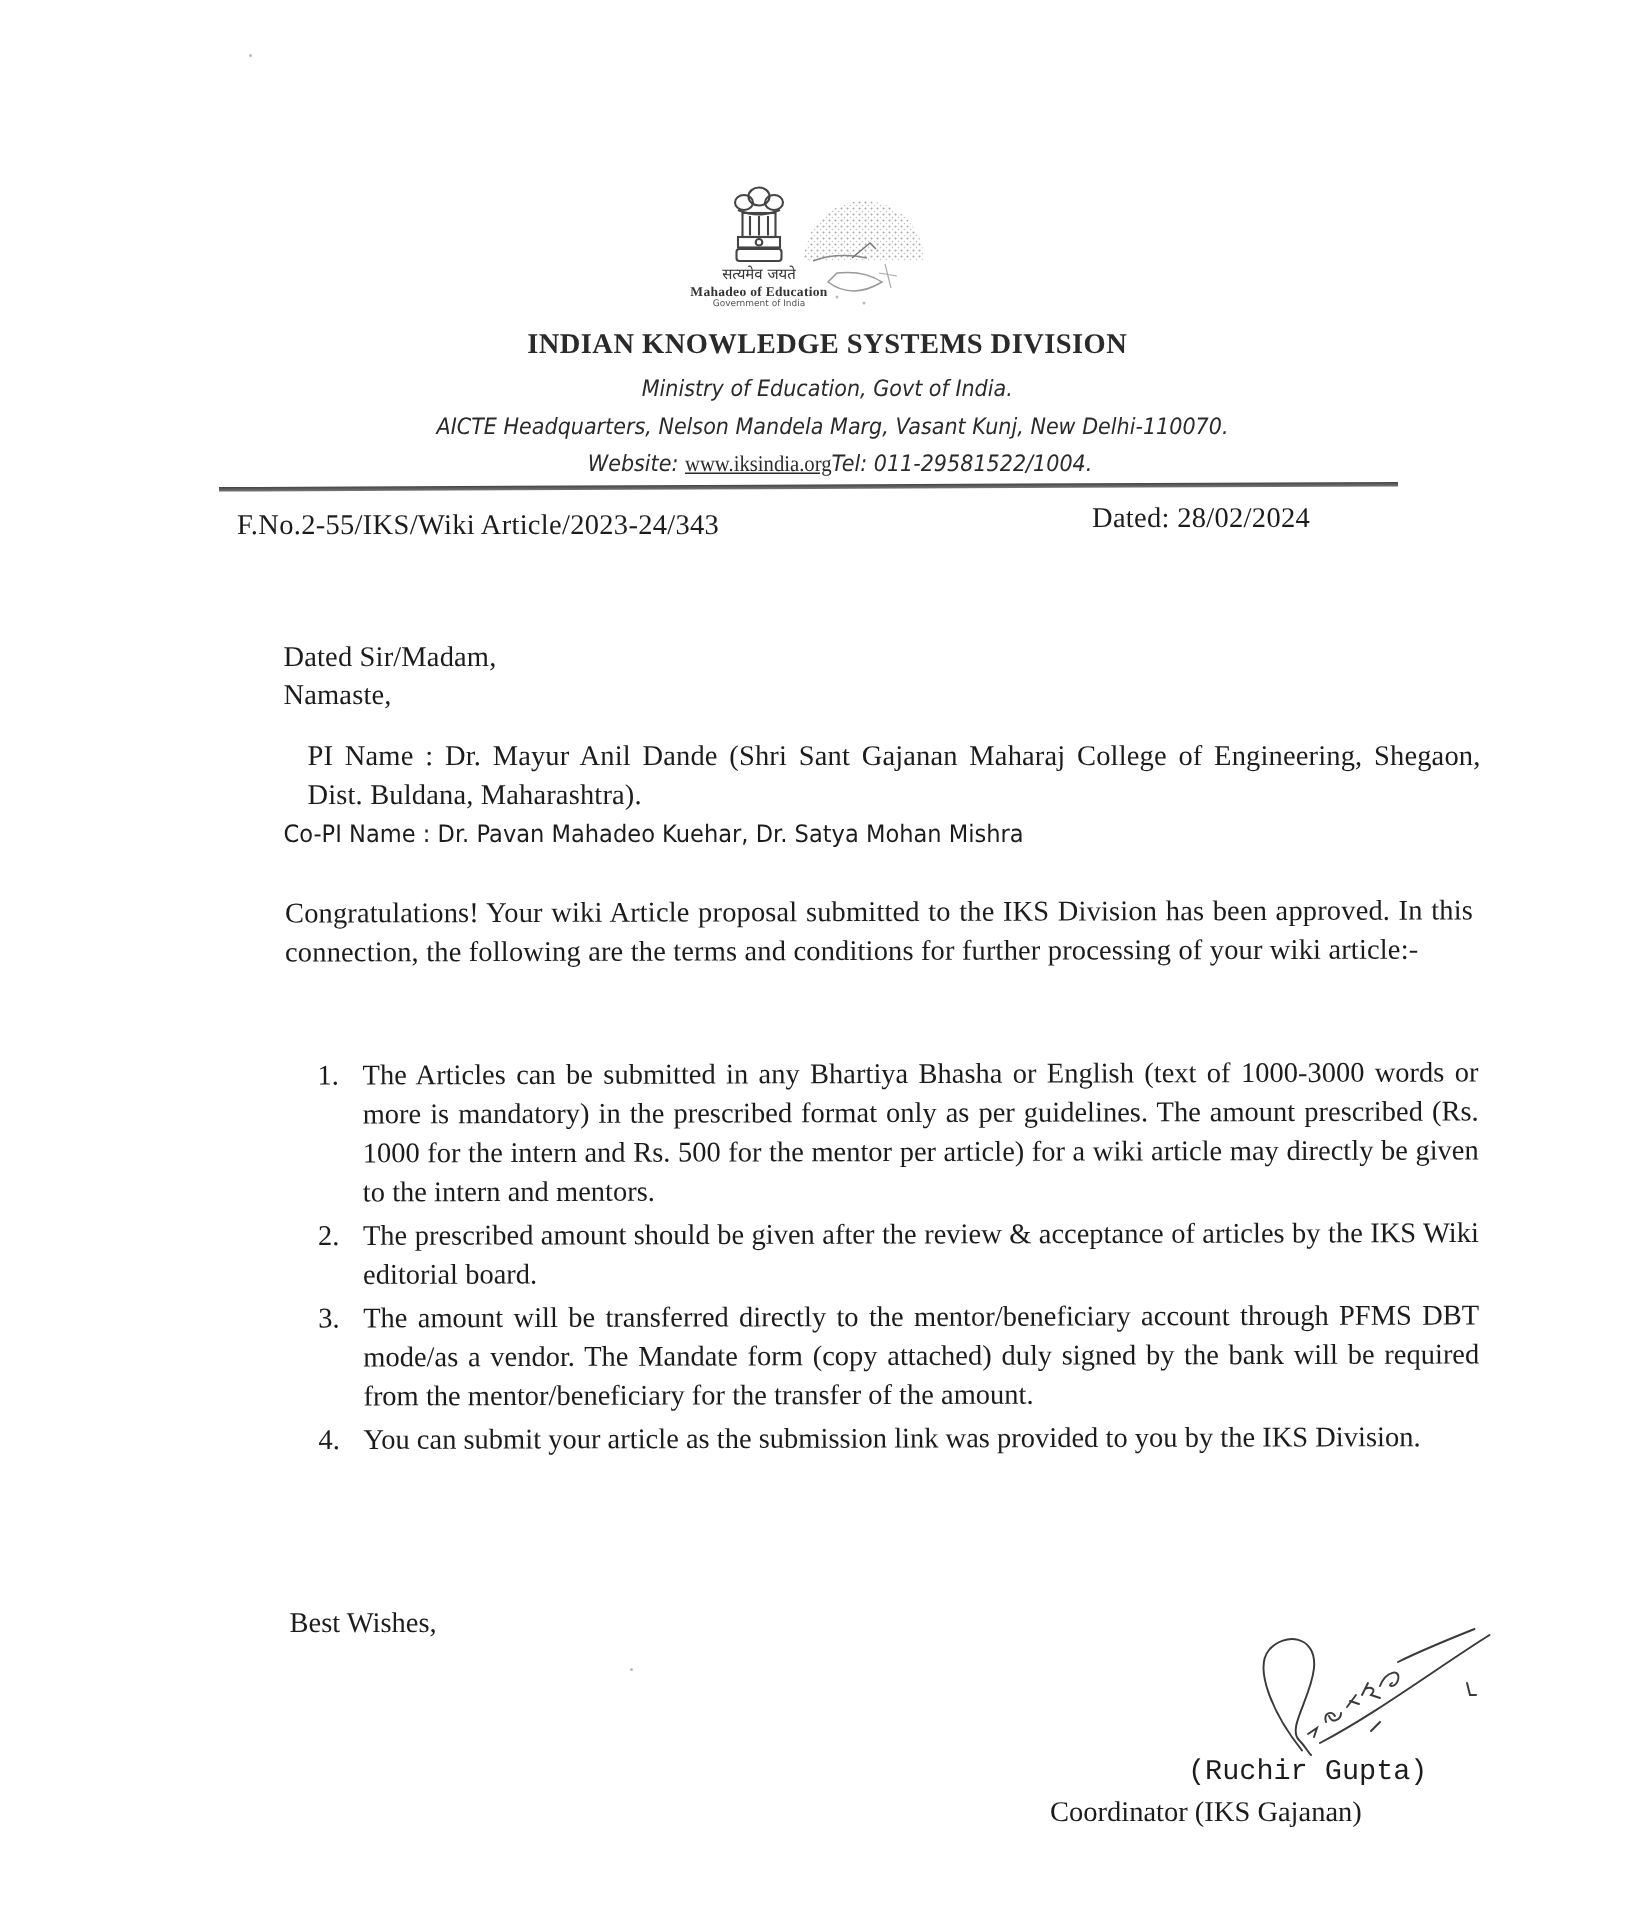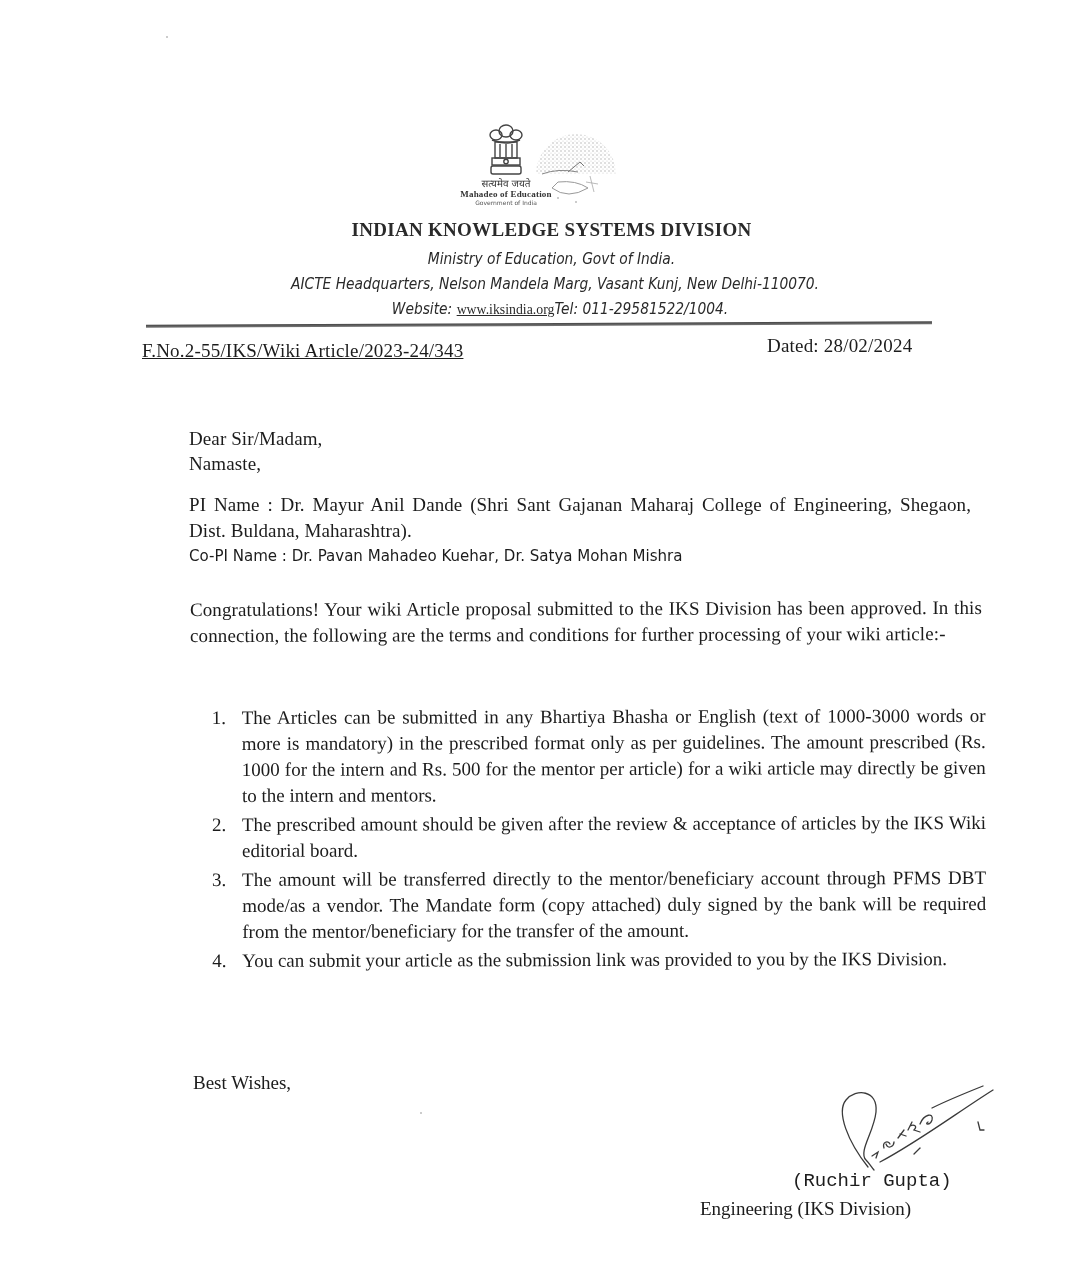--- a/index.html
+++ b/index.html
@@ -31,28 +31,28 @@
     .sub2 { top: 275px; width: 1110px; transform: scaleX(0.92); }
     .sub3 { top: 300px; width: 1120px; transform: scaleX(0.92); }
     .sub3 .link { text-decoration: underline; font-family: "Liberation Serif", serif; font-style: normal; }
 
     .rule {
       left: 146px; top: 323px; width: 786px; height: 3px;
       background: linear-gradient(#444, #777);
       transform: rotate(-0.25deg);
     }
 
-    .ref-no { left: 142px; top: 340px; font-size: 19px; letter-spacing: 0.2px; text-decoration: underline; }
-    .dated { left: 767px; top: 335px; font-size: 19px; letter-spacing: 0.2px; }
+    .ref-no { left: 158px; top: 340px; font-size: 19px; letter-spacing: 0.2px; }
+    .dated { left: 728px; top: 335px; font-size: 19px; letter-spacing: 0.2px; }
 
     .body-text { font-size: 19px; line-height: 26px; letter-spacing: 0.1px; }
     .salutation { left: 189px; top: 426px; }
     .namaste { left: 189px; top: 451px; }
 
-    .pi-block { left: 189px; top: 492px; width: 782px; text-align: justify; }
+    .pi-block { left: 205px; top: 492px; width: 782px; text-align: justify; }
     .copi { left: 189px; top: 546px; font-family: "DejaVu Sans", sans-serif; font-size: 16px; transform: scaleX(0.94); transform-origin: left; }
 
     .intro { left: 190px; top: 596px; width: 792px; text-align: justify; transform: rotate(-0.15deg); }
 
     .terms { left: 212px; top: 704px; width: 774px; margin: 0; padding: 0; list-style: none; transform: rotate(-0.15deg); }
     .terms li { position: relative; padding-left: 30px; margin-bottom: 0; text-align: justify; font-size: 19px; line-height: 26px; }
     .terms li .num { position: absolute; left: 0; top: 0; }
     .terms li.t1 { margin-bottom: 3px; }
     .terms li.t2 { margin-bottom: 3px; }
     .terms li.t3 { margin-bottom: 3px; }
@@ -114,21 +114,21 @@
 <div class="abs sub-line sub2">AICTE Headquarters, Nelson Mandela Marg, Vasant Kunj, New Delhi-110070.</div>
 <div class="abs sub-line sub3">
   <span>Website: </span><span class="link">www.iksindia.org</span><span>Tel: </span><span>011-29581522/1004.</span>
 </div>
 
 <div class="abs rule"></div>
 
 <div class="abs ref-no">F.No.2-55/IKS/Wiki Article/2023-24/343</div>
 <div class="abs dated">Dated: 28/02/2024</div>
 
-<div class="abs body-text salutation">Dear Sir/Madam,</div>
+<div class="abs body-text salutation">Dated Sir/Madam,</div>
 <div class="abs body-text namaste">Namaste,</div>
 
 <div class="abs body-text pi-block">PI Name : Dr. Mayur Anil Dande (Shri Sant Gajanan Maharaj College of Engineering, Shegaon, Dist. Buldana, Maharashtra).</div>
 <div class="abs copi">Co-PI Name : Dr. Pavan Mahadeo Kuehar, Dr. Satya Mohan Mishra</div>
 
 <div class="abs body-text intro">Congratulations! Your wiki Article proposal submitted to the IKS Division has been approved. In this connection, the following are the terms and conditions for further processing of your wiki article:-</div>
 
 <ol class="abs terms">
   <li class="t1">
     <span class="num">1.</span>
@@ -161,13 +161,13 @@
       <path d="M92 52 C96 42, 106 40, 104 48 C102 54, 96 52, 100 50"></path>
       <path d="M52 90 C90 70, 130 40, 165 18"></path>
       <path d="M104 36 C120 28, 140 20, 155 14"></path>
       <path d="M150 50 L152 58 L156 58"></path>
       <path d="M86 82 L92 76"></path>
     </g>
   </svg>
 </div>
 
 <div class="abs sig-name">(Ruchir Gupta)</div>
-<div class="abs sig-title">Engineering (IKS Division)</div>
+<div class="abs sig-title">Coordinator (IKS Gajanan)</div>
 
 </body></html>

